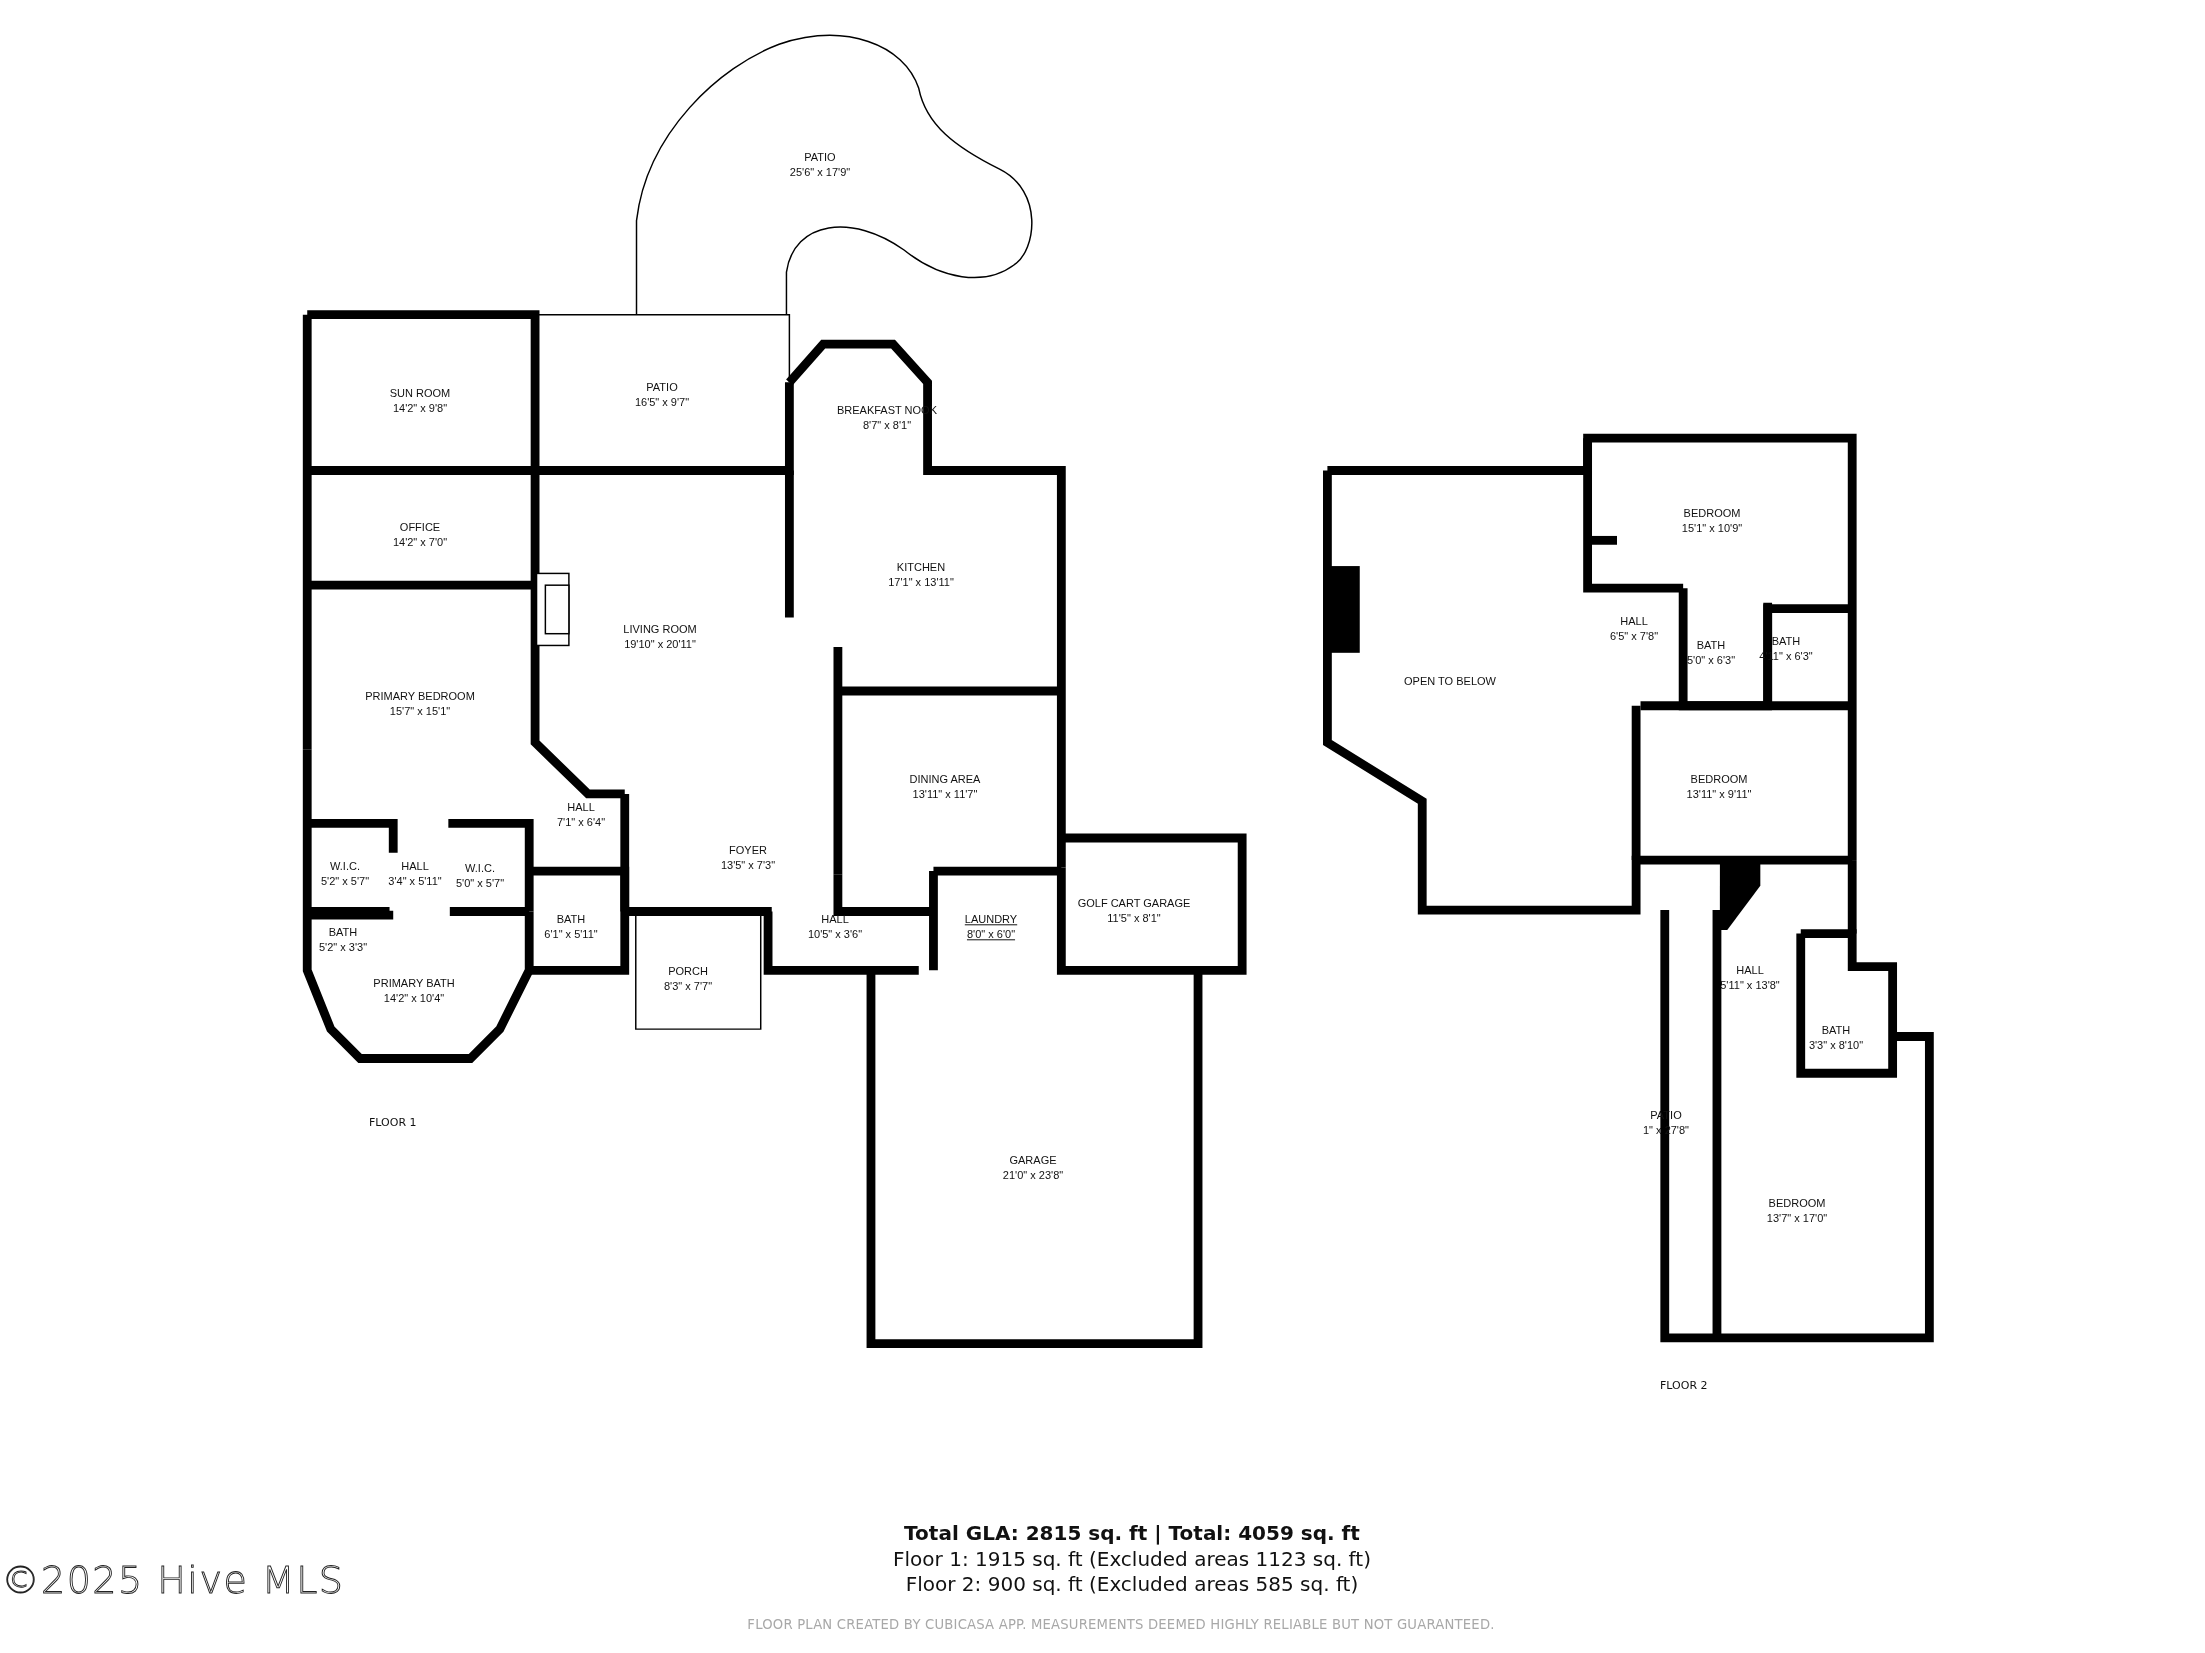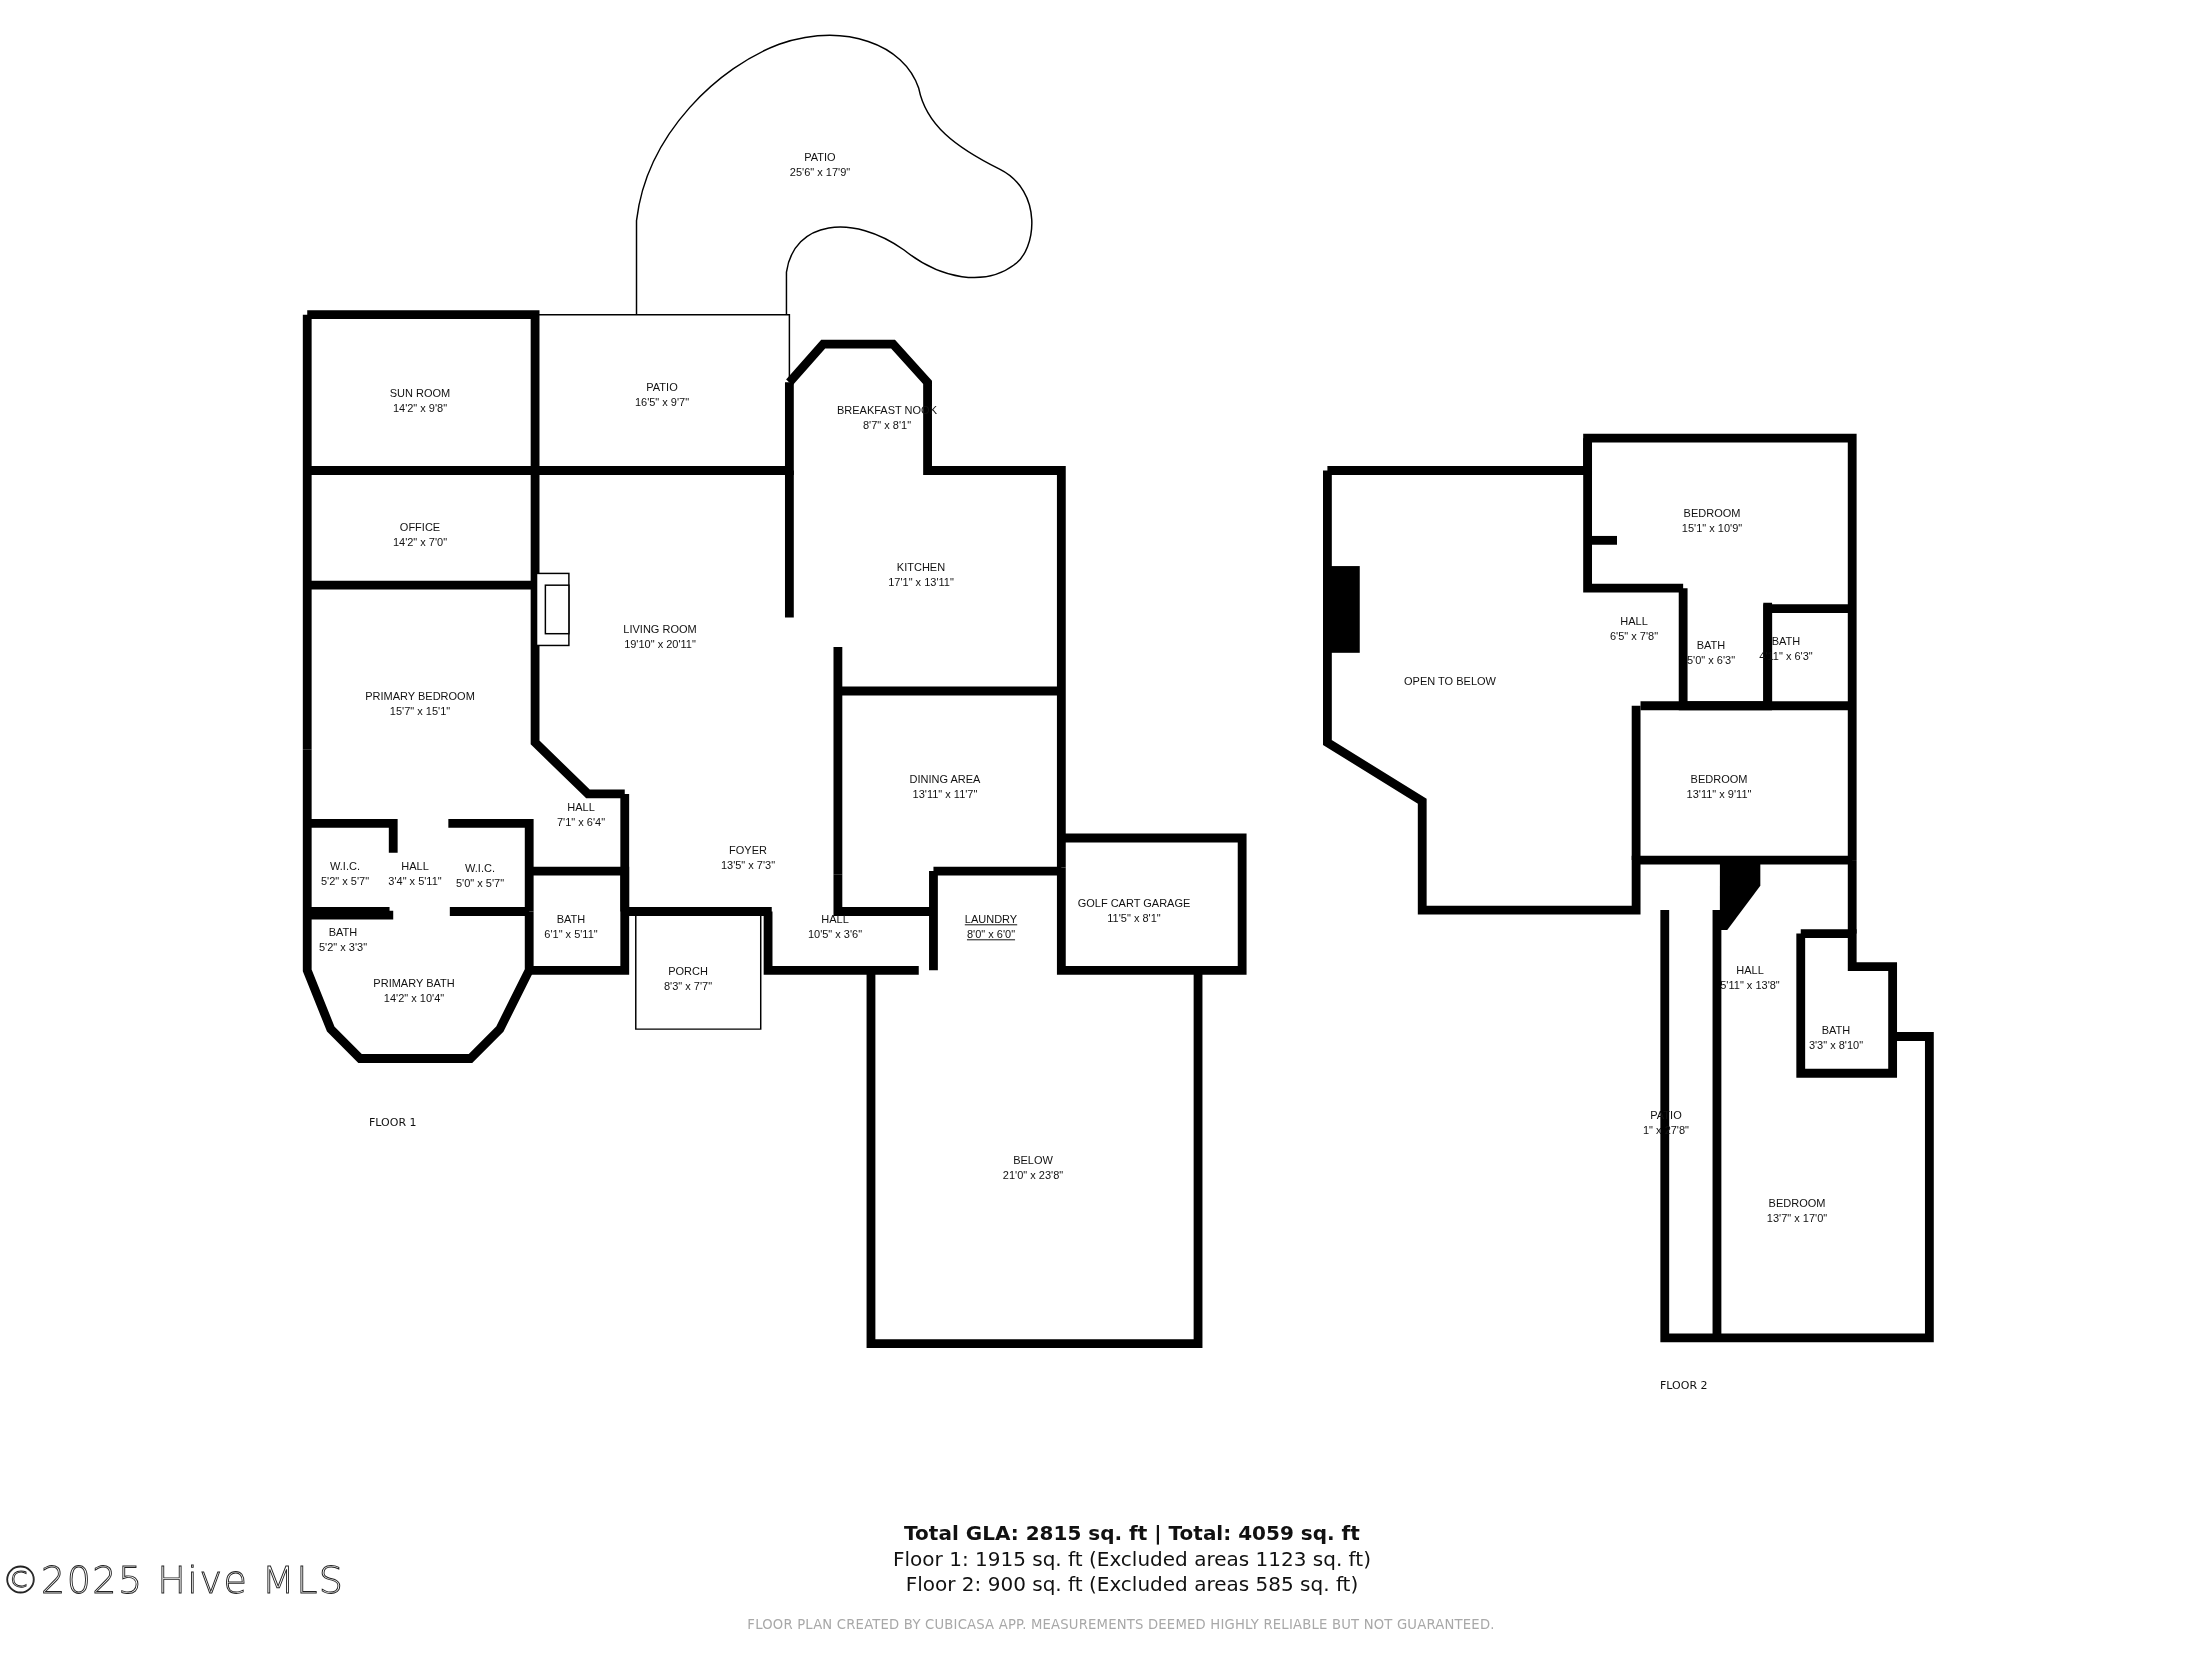--- a/index.html
+++ b/index.html
@@ -158,21 +158,21 @@
     </div>
     <div class="lbl" style="left: 688px; top: 979px;">
       <span class="nm">PORCH</span>
       <span class="dm">8'3" x 7'7"</span>
     </div>
     <div class="lbl" style="left: 414px; top: 991px;">
       <span class="nm">PRIMARY BATH</span>
       <span class="dm">14'2" x 10'4"</span>
     </div>
     <div class="lbl" style="left: 1033px; top: 1168px;">
-      <span class="nm">BELOW</span>
+      <span class="nm">GARAGE</span>
       <span class="dm">21'0" x 23'8"</span>
     </div>
   </div>
 <div id="f2labels">
     <div class="lbl" style="left: 1712px; top: 521px;">
       <span class="nm">BEDROOM</span>
       <span class="dm">15'1" x 10'9"</span>
     </div>
     <div class="lbl" style="left: 1634px; top: 629px;">
       <span class="nm">HALL</span>

